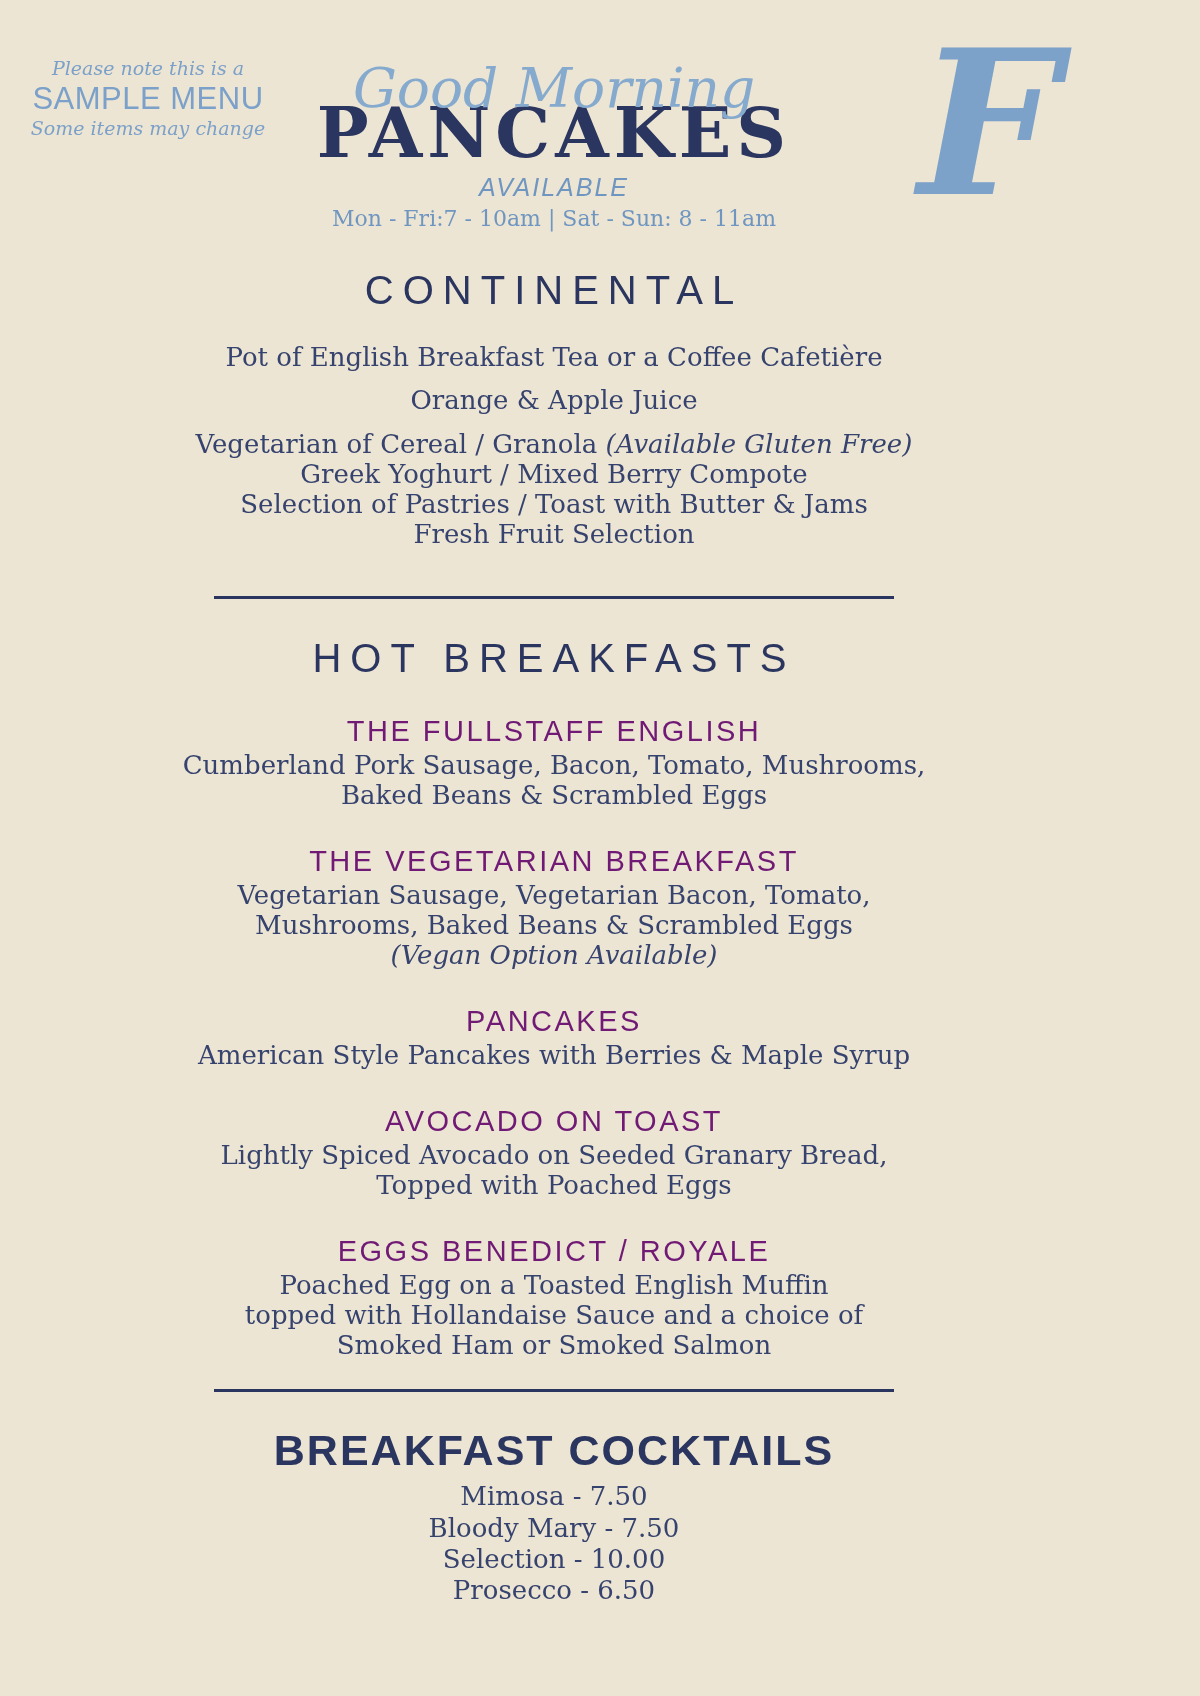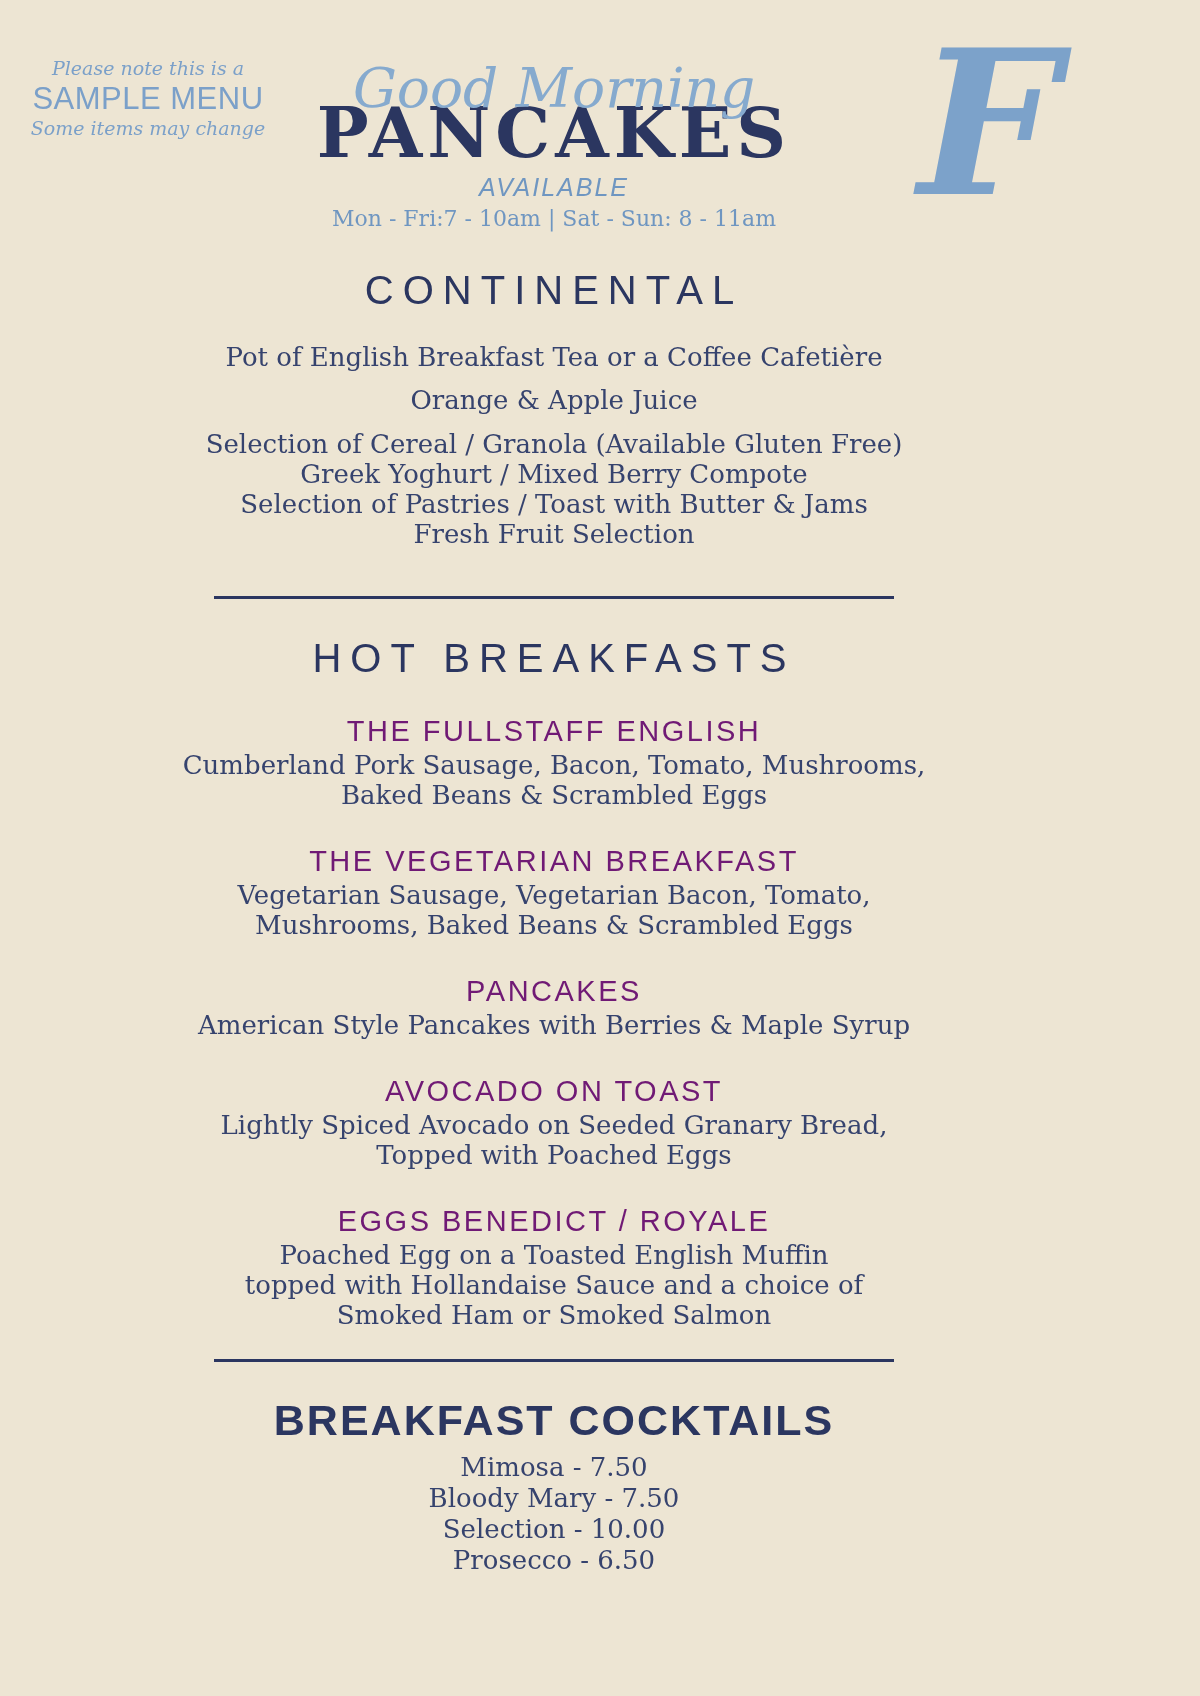--- a/index.html
+++ b/index.html
@@ -98,21 +98,21 @@
   }
 
   .desc {
     font-size: 26px;
     line-height: 1.15;
     margin: 0;
   }
   .c-p1 { margin-top: 30px; }
   .c-p2 { margin-top: 13px; }
   .c-group { margin-top: 14px; }
-  .it { }
+  .it { font-style: italic; }
 
   .divider {
     height: 3px;
     background: #2B3660;
     width: 680px;
     margin: 46px auto 0 auto;
   }
   .divider-2 { margin-top: 28px; }
 
   .dish-name {
@@ -155,21 +155,21 @@
 
   <div class="script">Good Morning</div>
   <h1 class="title">PANCAKES</h1>
   <div class="available">AVAILABLE</div>
   <div class="hours">Mon - Fri:7 - 10am | Sat - Sun: 8 - 11am</div>
 
   <h2 class="sec-heading">CONTINENTAL</h2>
   <p class="desc c-p1">Pot of English Breakfast Tea or a Coffee Cafetière</p>
   <p class="desc c-p2">Orange &amp; Apple Juice</p>
   <div class="desc c-group">
-    <div><span>Selection of Cereal / Granola </span><span class="it">(Available Gluten Free)</span></div>
+    <div><span>Vegetarian of Cereal / Granola </span><span class="it">(Available Gluten Free)</span></div>
     <div>Greek Yoghurt / Mixed Berry Compote</div>
     <div>Selection of Pastries / Toast with Butter &amp; Jams</div>
     <div>Fresh Fruit Selection</div>
   </div>
 
   <div class="divider"></div>
 
   <h2 class="sec-heading">HOT BREAKFASTS</h2>
 
   <div>
@@ -178,20 +178,21 @@
       <div>Cumberland Pork Sausage, Bacon, Tomato, Mushrooms,</div>
       <div>Baked Beans &amp; Scrambled Eggs</div>
     </div>
   </div>
 
   <div>
     <div class="dish-name">THE VEGETARIAN BREAKFAST</div>
     <div class="desc dish-desc">
       <div>Vegetarian Sausage, Vegetarian Bacon, Tomato,</div>
       <div>Mushrooms, Baked Beans &amp; Scrambled Eggs</div>
+      <div class="it">(Vegan Option Available)</div>
     </div>
   </div>
 
   <div>
     <div class="dish-name">PANCAKES</div>
     <div class="desc dish-desc">
       <div>American Style Pancakes with Berries &amp; Maple Syrup</div>
     </div>
   </div>
 

